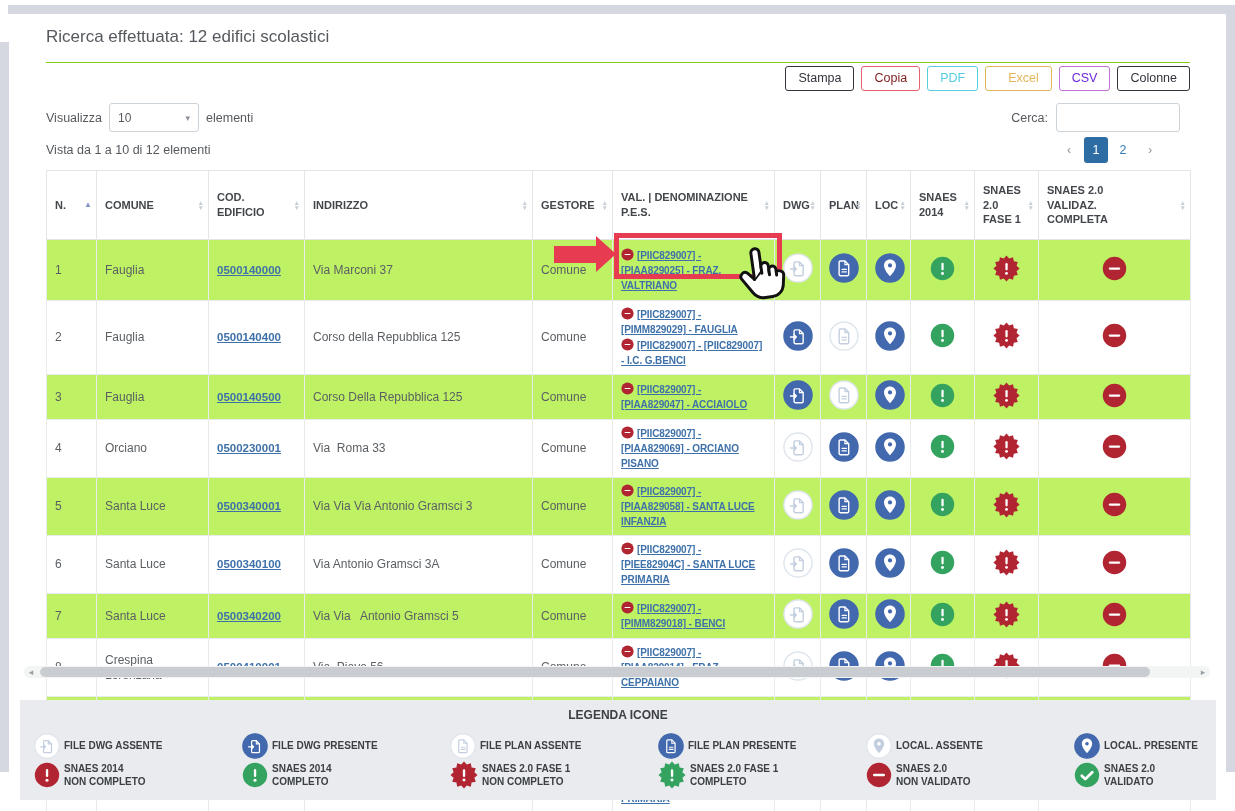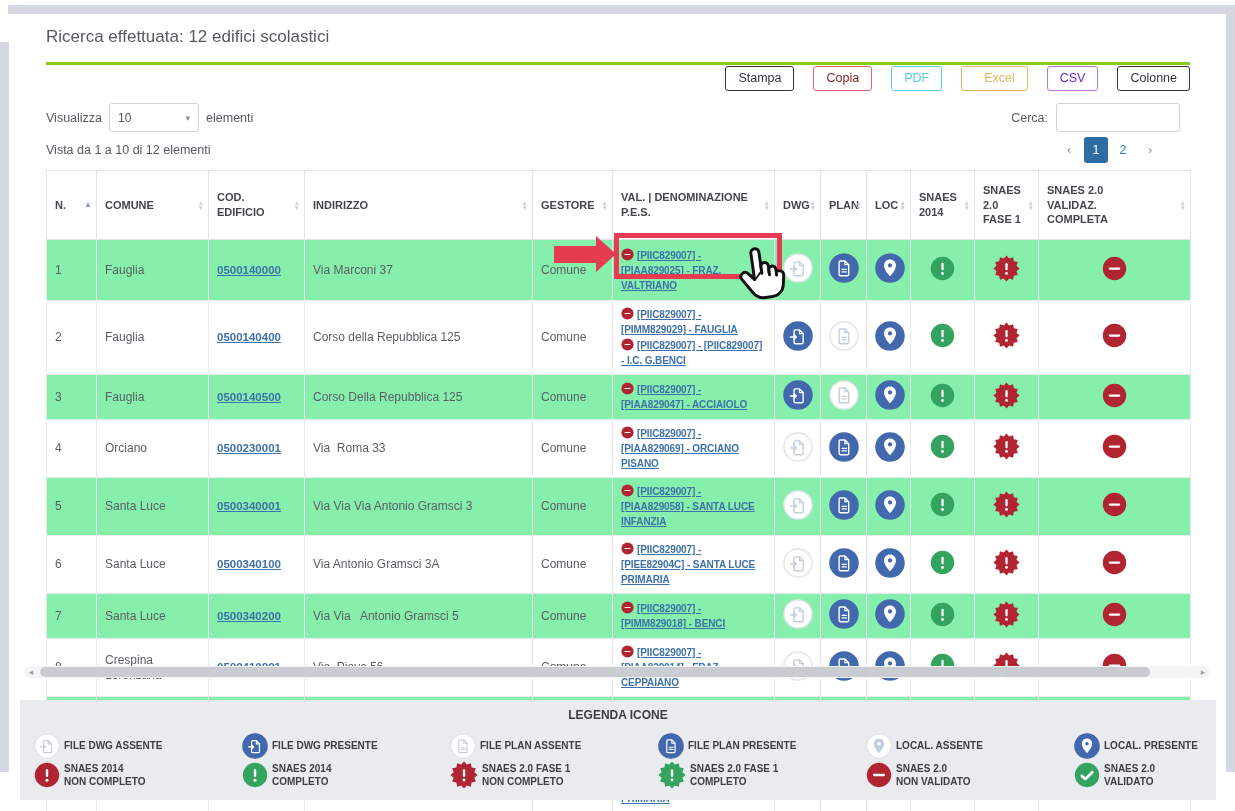--- a/index.html
+++ b/index.html
@@ -5,23 +5,23 @@
   html,body{margin:0;padding:0;}
   body{font-family:"Liberation Sans",sans-serif;background:#fff;}
   #page{position:relative;width:1235px;height:811px;background:#fff;overflow:hidden;}
 
   .frame{background:#d5d8e1;position:absolute;}
   #frame-top{left:8px;top:5px;width:1227px;height:9px;}
   #frame-left{left:0;top:42px;width:9px;height:730px;}
   #frame-right{left:1226px;top:5px;width:9px;height:767px;}
 
   #title{position:absolute;left:46px;top:27px;width:1144px;font-size:17px;color:#55595e;
-         padding-bottom:15px;border-bottom:3px solid #84cc16;font-weight:normal;margin:0;}
-
-  #toolbar{position:absolute;top:66px;left:46px;width:1144px;display:flex;justify-content:flex-end;gap:19px;}
+         padding-bottom:15px;border-bottom:1px solid #84cc16;font-weight:normal;margin:0;}
+
+  #toolbar{position:absolute;top:66px;left:46px;width:1144px;display:flex;justify-content:flex-end;gap:7px;}
   .tbtn{background:#fff;border:1px solid;border-radius:3px;font-size:12.5px;padding:4px 12px;
         font-family:"Liberation Sans",sans-serif;cursor:pointer;line-height:1.2;}
 
   #length-control{position:absolute;left:46px;top:103px;display:flex;align-items:center;gap:7px;
                   font-size:12.5px;color:#55595e;}
   #length-select{display:inline-flex;align-items:center;justify-content:space-between;width:72px;height:27px;
                  border:1px solid #ccd3d9;border-radius:3px;padding:0 8px;background:#fff;font-size:12px;color:#55595e;cursor:pointer;}
   #length-select .caret{font-size:9px;color:#8a9096;}
 
   #search-control{position:absolute;top:103px;left:46px;width:1134px;display:flex;justify-content:flex-end;
@@ -35,21 +35,21 @@
       font-size:12.5px;border-radius:3px;padding:0 6px;cursor:pointer;background:transparent;border:none;
       font-family:"Liberation Sans",sans-serif;}
   .pg.arrow{color:#8d939a;}
   .pg.num{color:#337ab7;}
   .pg.active{color:#fff;}
 
   #grid{position:absolute;left:46px;top:170px;width:1144px;border-collapse:collapse;table-layout:fixed;}
   #grid th{height:60px;border:1px solid #e2e5e8;font-size:11px;color:#43474c;text-align:left;
            vertical-align:middle;padding:4px 14px 4px 8px;white-space:pre-line;position:relative;line-height:1.35;}
   #grid td{border:1px solid #e8eaec;padding:5px 8px;font-size:12px;color:#5b5f63;vertical-align:middle;line-height:1.25;}
-  #grid tr.striped td{background:#86efac;}
+  #grid tr.striped td{background:#bef264;}
   #grid tr.row-tall td{height:50px;}
   #grid tr.row-std td{height:34px;}
   td.c-n{font-size:11px;color:#75797d;}
   td.c-addr{white-space:pre-wrap;}
   td.icon-cell{text-align:center;padding:4px 2px;}
   .sort{position:absolute;right:4px;top:50%;transform:translateY(-50%);display:flex;flex-direction:column;
         line-height:5px;font-size:6.5px;color:#c9cfd7;}
   .sort.asc{font-size:8px;color:#8793c9;line-height:8px;}
   a.cod-link{color:#3e71a9;font-weight:bold;font-size:11.5px;text-decoration:underline;cursor:pointer;}
   .val-item{margin:1px 0;}

